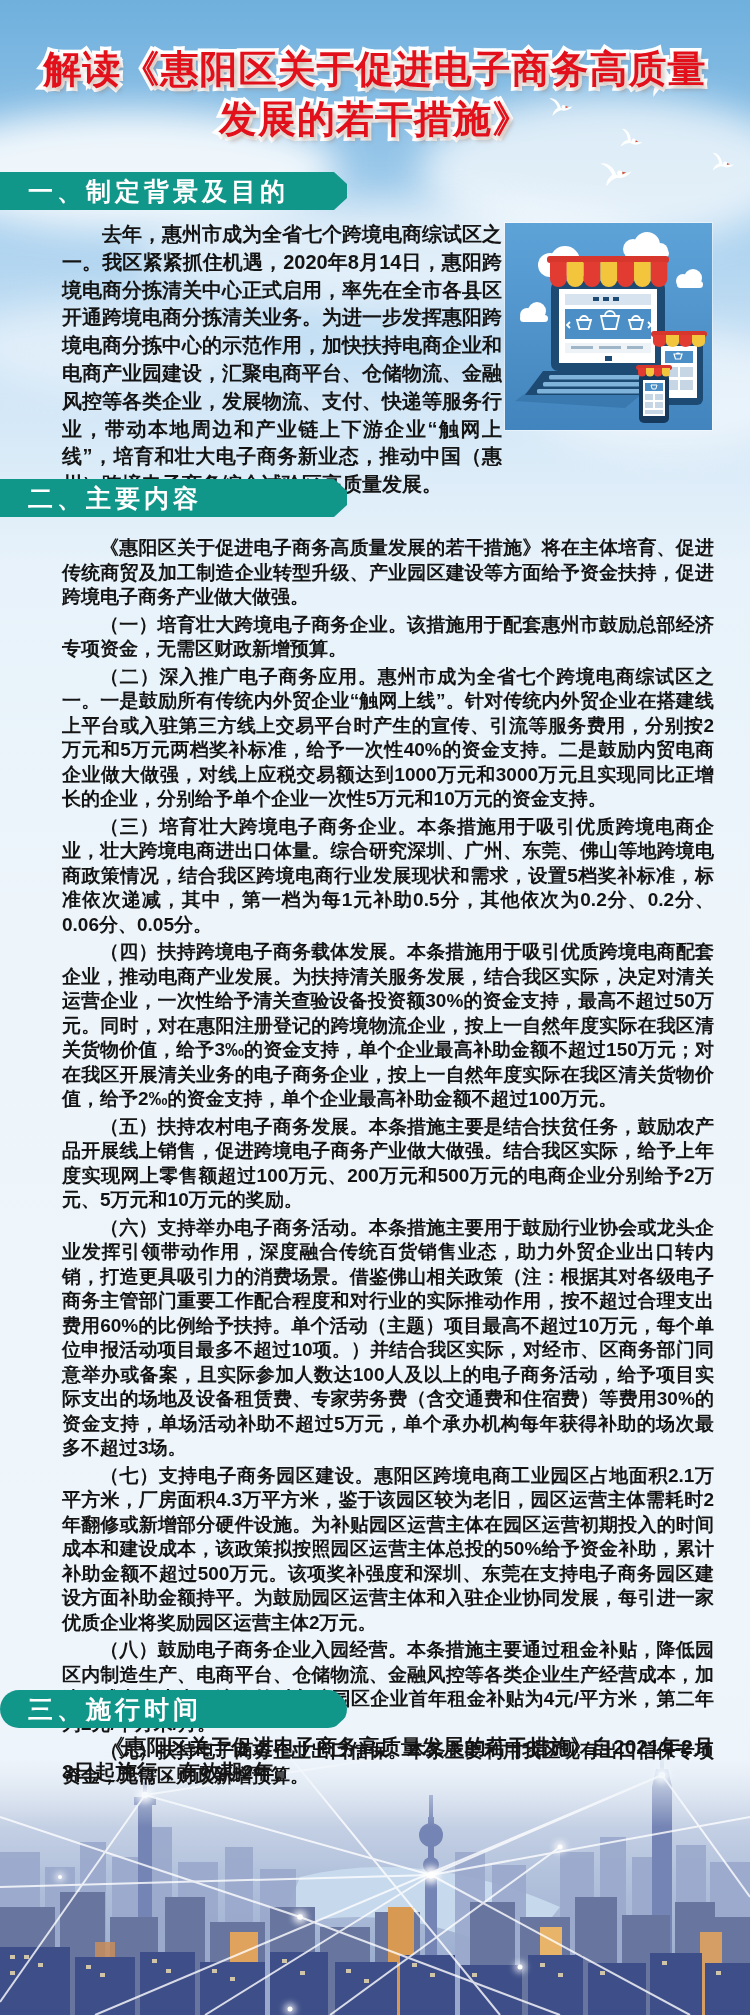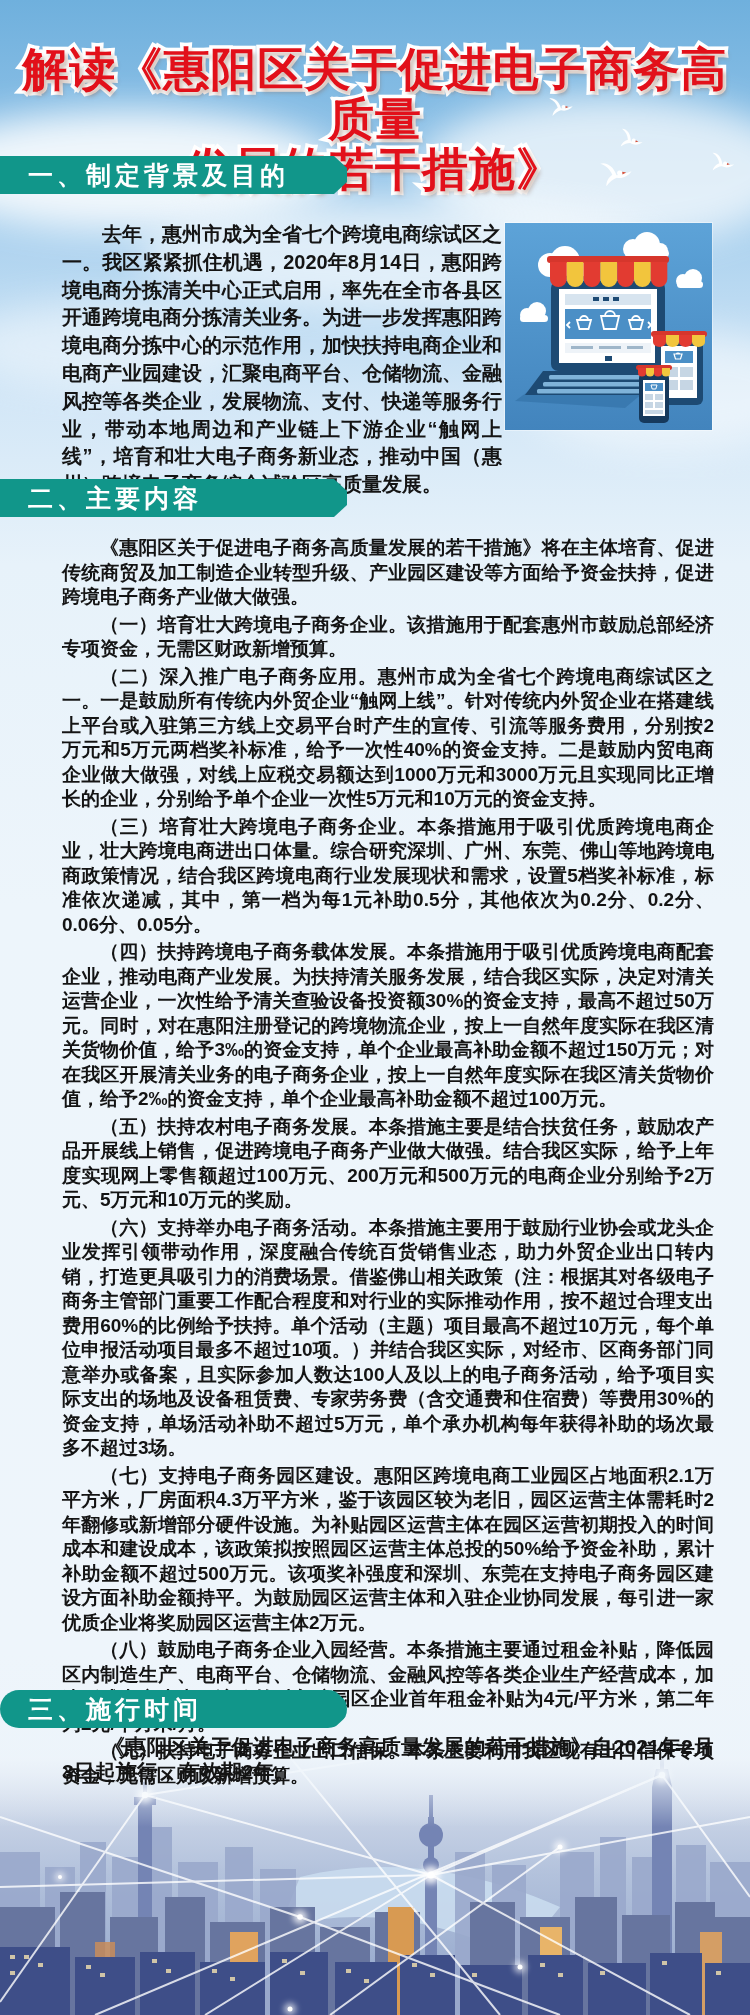--- a/index.html
+++ b/index.html
@@ -14,33 +14,33 @@
   .c1{ left:-80px; top:110px; width:420px; height:120px; }
   .c2{ left:420px; top:95px;  width:380px; height:150px; opacity:.7;}
   .c3{ left:140px; top:200px; width:520px; height:110px; opacity:.6;}
   .c4{ left:-40px; top:300px; width:300px; height:90px; opacity:.45;}
   .c5{ left:520px; top:330px; width:300px; height:120px; opacity:.5;}
 
   .doves{ position:absolute; left:0; top:0; width:750px; height:400px; pointer-events:none;}
 
   .title{
     position:absolute; left:0; top:44px; width:750px; text-align:center;
-    font-size:46px; line-height:50px; font-weight:bold; color:#e2101a;
+    font-size:38px; line-height:50px; font-weight:bold; color:#e2101a;
     -webkit-text-stroke:7px #ffffff; paint-order:stroke fill;
     text-shadow:3px 4px 4px rgba(140,100,80,.45);
     letter-spacing:1px; z-index:4;
   }
 
   .banner{
     position:absolute; left:0; width:347px; height:38px; background:#11968a;
     clip-path:polygon(0 0, 334px 0, 347px 12px, 347px 26px, 334px 38px, 0 38px);
     color:#ffffff; font-weight:bold; font-size:25px; line-height:38px;
     padding-left:28px; letter-spacing:4px; z-index:4;
   }
-  .b1{ top:156px; } .b2{ top:464px;margin-top:15px; } .b3{ top:1690px;border-radius:19px; }
+  .b1{ top:172px; } .b2{ top:464px;margin-top:15px; } .b3{ top:1690px;border-radius:19px; }
 
   .bodytext{ position:absolute; color:#141414; font-weight:bold; text-align:justify; z-index:3;}
   .bodytext p{ text-indent:2em;margin-left:24px; }
   .sec1{ left:38px;  top:221px;  width:464px; font-size:20px;  line-height:27.8px; }
   .sec2{ left:38px;  top:536px;  width:676px; font-size:19px;  line-height:24.5px; }
   .sec2 p{ margin-bottom:3px; }
   .sec3{ left:38px;  top:1734px; width:676px; font-size:21px;  line-height:25px; z-index:6;}
 
   .illus{ position:absolute; left:505px; top:223px; width:207px; height:207px; z-index:3;
           box-shadow:0 0 0 1px rgba(255,255,255,.4);}

